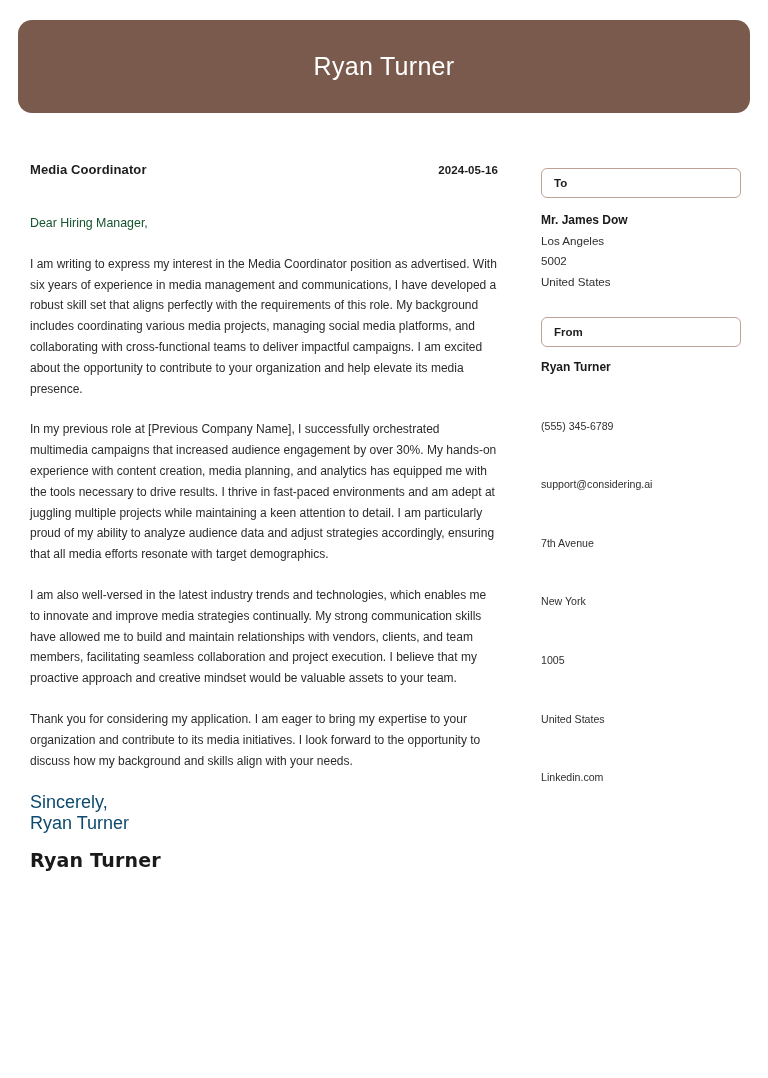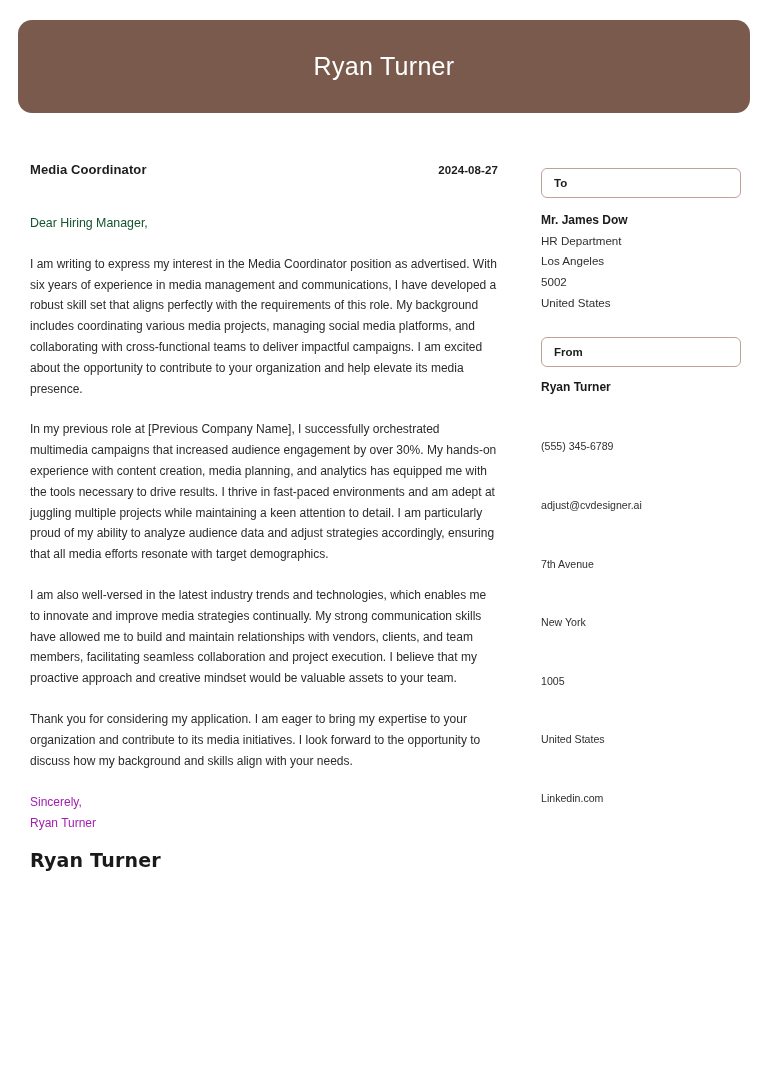--- a/index.html
+++ b/index.html
@@ -84,23 +84,23 @@
   }
   .body-par {
     margin-top: 20px;
     font-size: 12px;
     line-height: 20.8px;
     color: #2b2b2b;
     text-align: left;
   }
   .closing {
     margin-top: 21px;
-    font-size: 12px;
+    font-size: 18px;
     line-height: 20.8px;
-    color: #a21caf;
+    color: #0c4a6e;
   }
   .closing div { white-space: nowrap; }
   .signature {
     margin-top: 16px;
     font-family: "DejaVu Sans", sans-serif;
     font-size: 19px;
     font-weight: bold;
     letter-spacing: 0.2px;
     color: #1a1a1a;
     line-height: 1.1;
@@ -168,21 +168,21 @@
   <div class="header-banner" style="background: rgb(122, 90, 76);">
     <div class="header-name">Ryan Turner</div>
   </div>
 
   <div class="content">
 
     <div class="letter-col">
 
       <div class="letter-head">
         <div class="job-title">Media Coordinator</div>
-        <div class="letter-date">2024-08-27</div>
+        <div class="letter-date">2024-05-16</div>
       </div>
 
       <div class="salutation">Dear Hiring Manager,</div>
 
       <div class="body-par">I am writing to express my interest in the Media Coordinator position as advertised. With six years of experience in media management and communications, I have developed a robust skill set that aligns perfectly with the requirements of this role. My background includes coordinating various media projects, managing social media platforms, and collaborating with cross-functional teams to deliver impactful campaigns. I am excited about the opportunity to contribute to your organization and help elevate its media presence.</div>
       <div class="body-par">In my previous role at [Previous Company Name], I successfully orchestrated multimedia campaigns that increased audience engagement by over 30%. My hands-on experience with content creation, media planning, and analytics has equipped me with the tools necessary to drive results. I thrive in fast-paced environments and am adept at juggling multiple projects while maintaining a keen attention to detail. I am particularly proud of my ability to analyze audience data and adjust strategies accordingly, ensuring that all media efforts resonate with target demographics.</div>
       <div class="body-par">I am also well-versed in the latest industry trends and technologies, which enables me to innovate and improve media strategies continually. My strong communication skills have allowed me to build and maintain relationships with vendors, clients, and team members, facilitating seamless collaboration and project execution. I believe that my proactive approach and creative mindset would be valuable assets to your team.</div>
       <div class="body-par">Thank you for considering my application. I am eager to bring my expertise to your organization and contribute to its media initiatives. I look forward to the opportunity to discuss how my background and skills align with your needs.</div>
 
       <div class="closing">
@@ -194,34 +194,33 @@
     </div>
 
     <div class="side-col">
 
       <div class="side-chip" style="border-color: rgb(192, 163, 152);">
         <span>To</span>
       </div>
 
       <div class="side-block">
         <div class="side-name">Mr. James Dow</div>
-        <div class="to-line">HR Department</div>
         <div class="to-line">Los Angeles</div>
         <div class="to-line">5002</div>
         <div class="to-line">United States</div>
       </div>
 
       <div class="side-chip second-chip" style="border-color: rgb(192, 163, 152);">
         <span>From</span>
       </div>
 
       <div class="side-block from-gap">
         <div class="from-name">Ryan Turner</div>
         <div class="from-line">(555) 345-6789</div>
-        <div class="from-line">adjust@cvdesigner.ai</div>
+        <div class="from-line">support@considering.ai</div>
         <div class="from-line">7th Avenue</div>
         <div class="from-line">New York</div>
         <div class="from-line">1005</div>
         <div class="from-line">United States</div>
         <div class="from-line">Linkedin.com</div>
       </div>
 
     </div>
   </div>
 </div>

